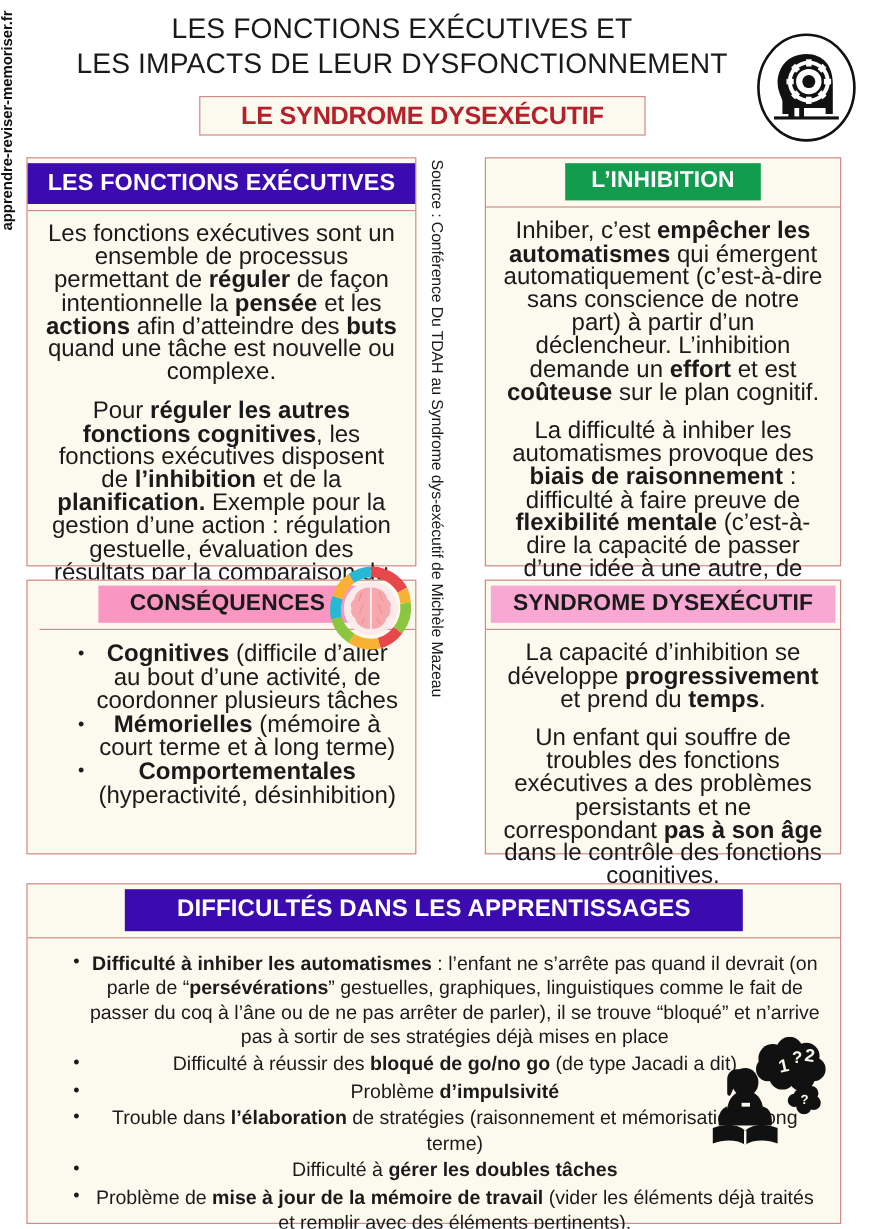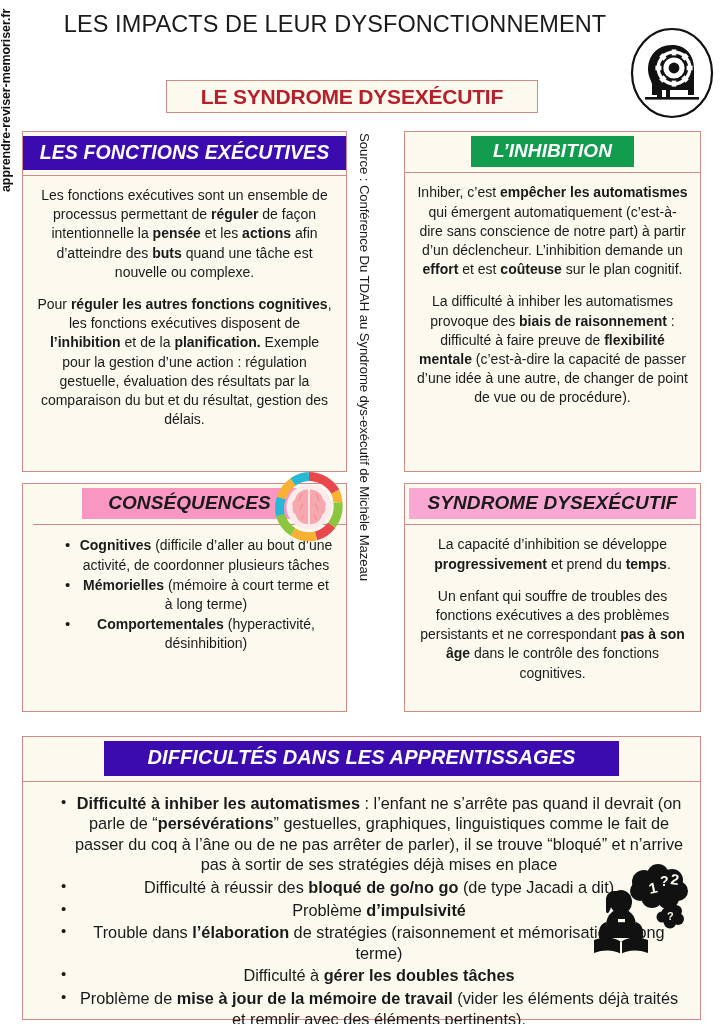--- a/index.html
+++ b/index.html
@@ -71,21 +71,20 @@
     position: absolute;
     border: 1.5px solid #d08b88;
     background: #fcfaef;
     box-sizing: border-box;
   }
   .panel-head {
     position: relative;
     padding: 4px 0 5px 0;
     text-align: center;
     border-bottom: 1.5px solid #d08b88;
-    font-style: italic;
   }
   .panel-head .chip {
     display: inline-block;
     font-weight: bold;
     letter-spacing: 0.1px;
     line-height: 1.18;
   }
   .chip-purple {
     background: #3b0bb0; color: #ffffff;
     width: 100%; font-size: 19.5px; padding: 5px 0 6px 0;
@@ -101,21 +100,21 @@
   .chip-yellow {
     background: #f9a8d4; color: #1a1a1a;
     font-size: 19px; padding: 4px 18px 5px 18px;
   }
   .chip-purple-wide {
     background: #3b0bb0; color: #ffffff;
     font-size: 20px; padding: 5px 44px 6px 44px;
   }
   .panel-body {
     padding: 10px 12px 10px 12px;
-    font-size: 14px;
+    font-size: 20px;
     line-height: 19.2px;
     color: #1a1a1a;
   }
   .panel-body p { margin: 0 0 13px 0; text-align: center; }
   .panel-body p:last-child { margin-bottom: 0; }
   .panel-body b { font-weight: bold; }
 
   
   ul.bullets {
     margin: 0; padding: 0 0 0 20px;
@@ -175,20 +174,21 @@
     z-index: 5;
   }
 </style>
 </head>
 <body>
 
 <div class="site-watermark">apprendre-reviser-memoriser.fr</div>
 
 <div class="header">
   <div class="main-title">
+    <span>LES FONCTIONS EXÉCUTIVES ET</span>
     <span class="l2">LES IMPACTS DE LEUR DYSFONCTIONNEMENT</span>
   </div>
 
   <div class="subtitle-box">
     <span>LE SYNDROME DYSEXÉCUTIF</span>
   </div>
 
   <div class="brand-logo">
     <svg viewBox="0 0 88 95" width="88" height="95" aria-hidden="true">
       <ellipse cx="44" cy="47" rx="40" ry="44" fill="#ffffff" stroke="#111111" stroke-width="2.2"></ellipse>

